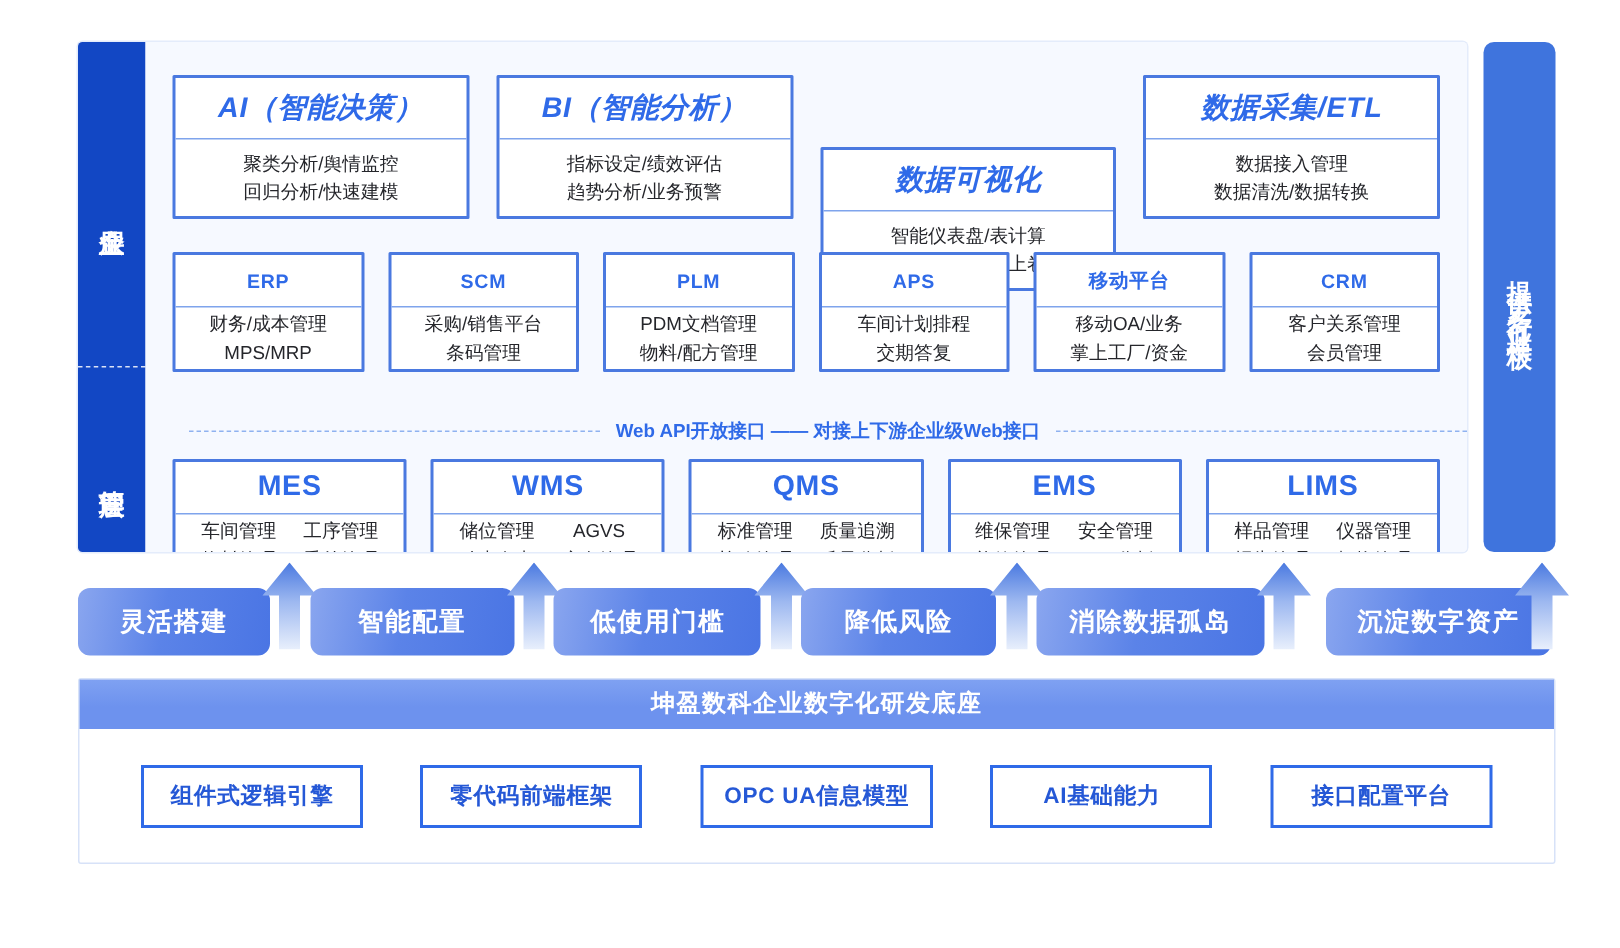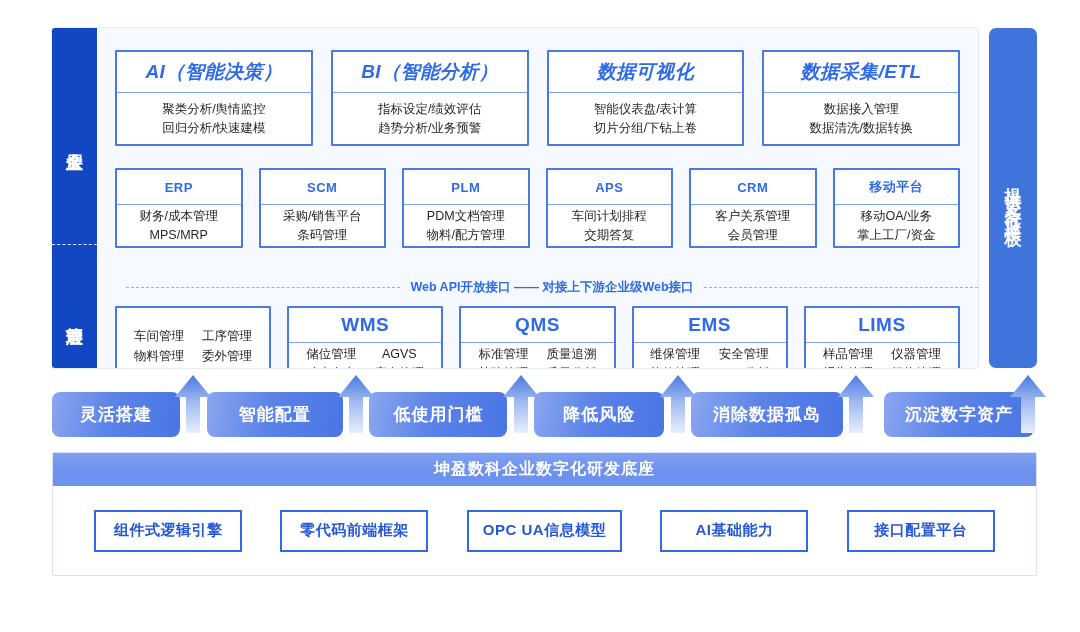--- a/index.html
+++ b/index.html
@@ -185,21 +185,21 @@
               <div class="ln">回归分析/快速建模</div>
             </div>
           </div>
           <div class="card" style="flex: 1 1 0%;">
             <div class="hd">BI（智能分析）</div>
             <div class="bd">
               <div class="ln">指标设定/绩效评估</div>
               <div class="ln">趋势分析/业务预警</div>
             </div>
           </div>
-          <div class="card" style="flex: 1 1 0%;">
+          <div class="card" style="flex: 1 1 0%; margin-top: 48px;">
             <div class="hd">数据可视化</div>
             <div class="bd">
               <div class="ln">智能仪表盘/表计算</div>
               <div class="ln">切片分组/下钻上卷</div>
             </div>
           </div>
           <div class="card" style="flex: 1 1 0%; justify-content: center;">
             <div class="hd">数据采集/ETL</div>
             <div class="bd">
               <div class="ln">数据接入管理</div>
@@ -231,43 +231,44 @@
             </div>
           </div>
           <div class="card" style="flex: 1 1 0%;">
             <div class="hd">APS</div>
             <div class="bd">
               <div class="ln">车间计划排程</div>
               <div class="ln">交期答复</div>
             </div>
           </div>
           <div class="card" style="flex: 1 1 0%;">
+            <div class="hd">移动平台</div>
+            <div class="bd">
+              <div class="ln">移动OA/业务</div>
+              <div class="ln">掌上工厂/资金</div>
+            </div>
+          </div>
+          <div class="card" style="flex: 1 1 0%;">
             <div class="hd">CRM</div>
             <div class="bd">
               <div class="ln">客户关系管理</div>
               <div class="ln">会员管理</div>
-            </div>
-          </div>
-          <div class="card" style="flex: 1 1 0%;">
-            <div class="hd">移动平台</div>
-            <div class="bd">
-              <div class="ln">移动OA/业务</div>
-              <div class="ln">掌上工厂/资金</div>
             </div>
           </div>
         </div>
 
       <div class="api-divider">
         <div class="api-dash"></div>
         <div class="api-text">Web API开放接口 —— 对接上下游企业级Web接口</div>
         <div class="api-dash"></div>
       </div>
 
       <div class="row r3" id="row3" style="left:18px;top:278px;right:18px;gap:16px;">
           <div class="card" style="flex: 1 1 0%;">
+            <div class="hd">MES</div>
             <div class="bd">
               <div class="grid2">
                 <span class="ln">车间管理</span>
                 <span class="ln">工序管理</span>
                 <span class="ln">物料管理</span>
                 <span class="ln">委外管理</span>
               </div>
             </div>
           </div>
           <div class="card" style="flex: 1 1 0%;">

